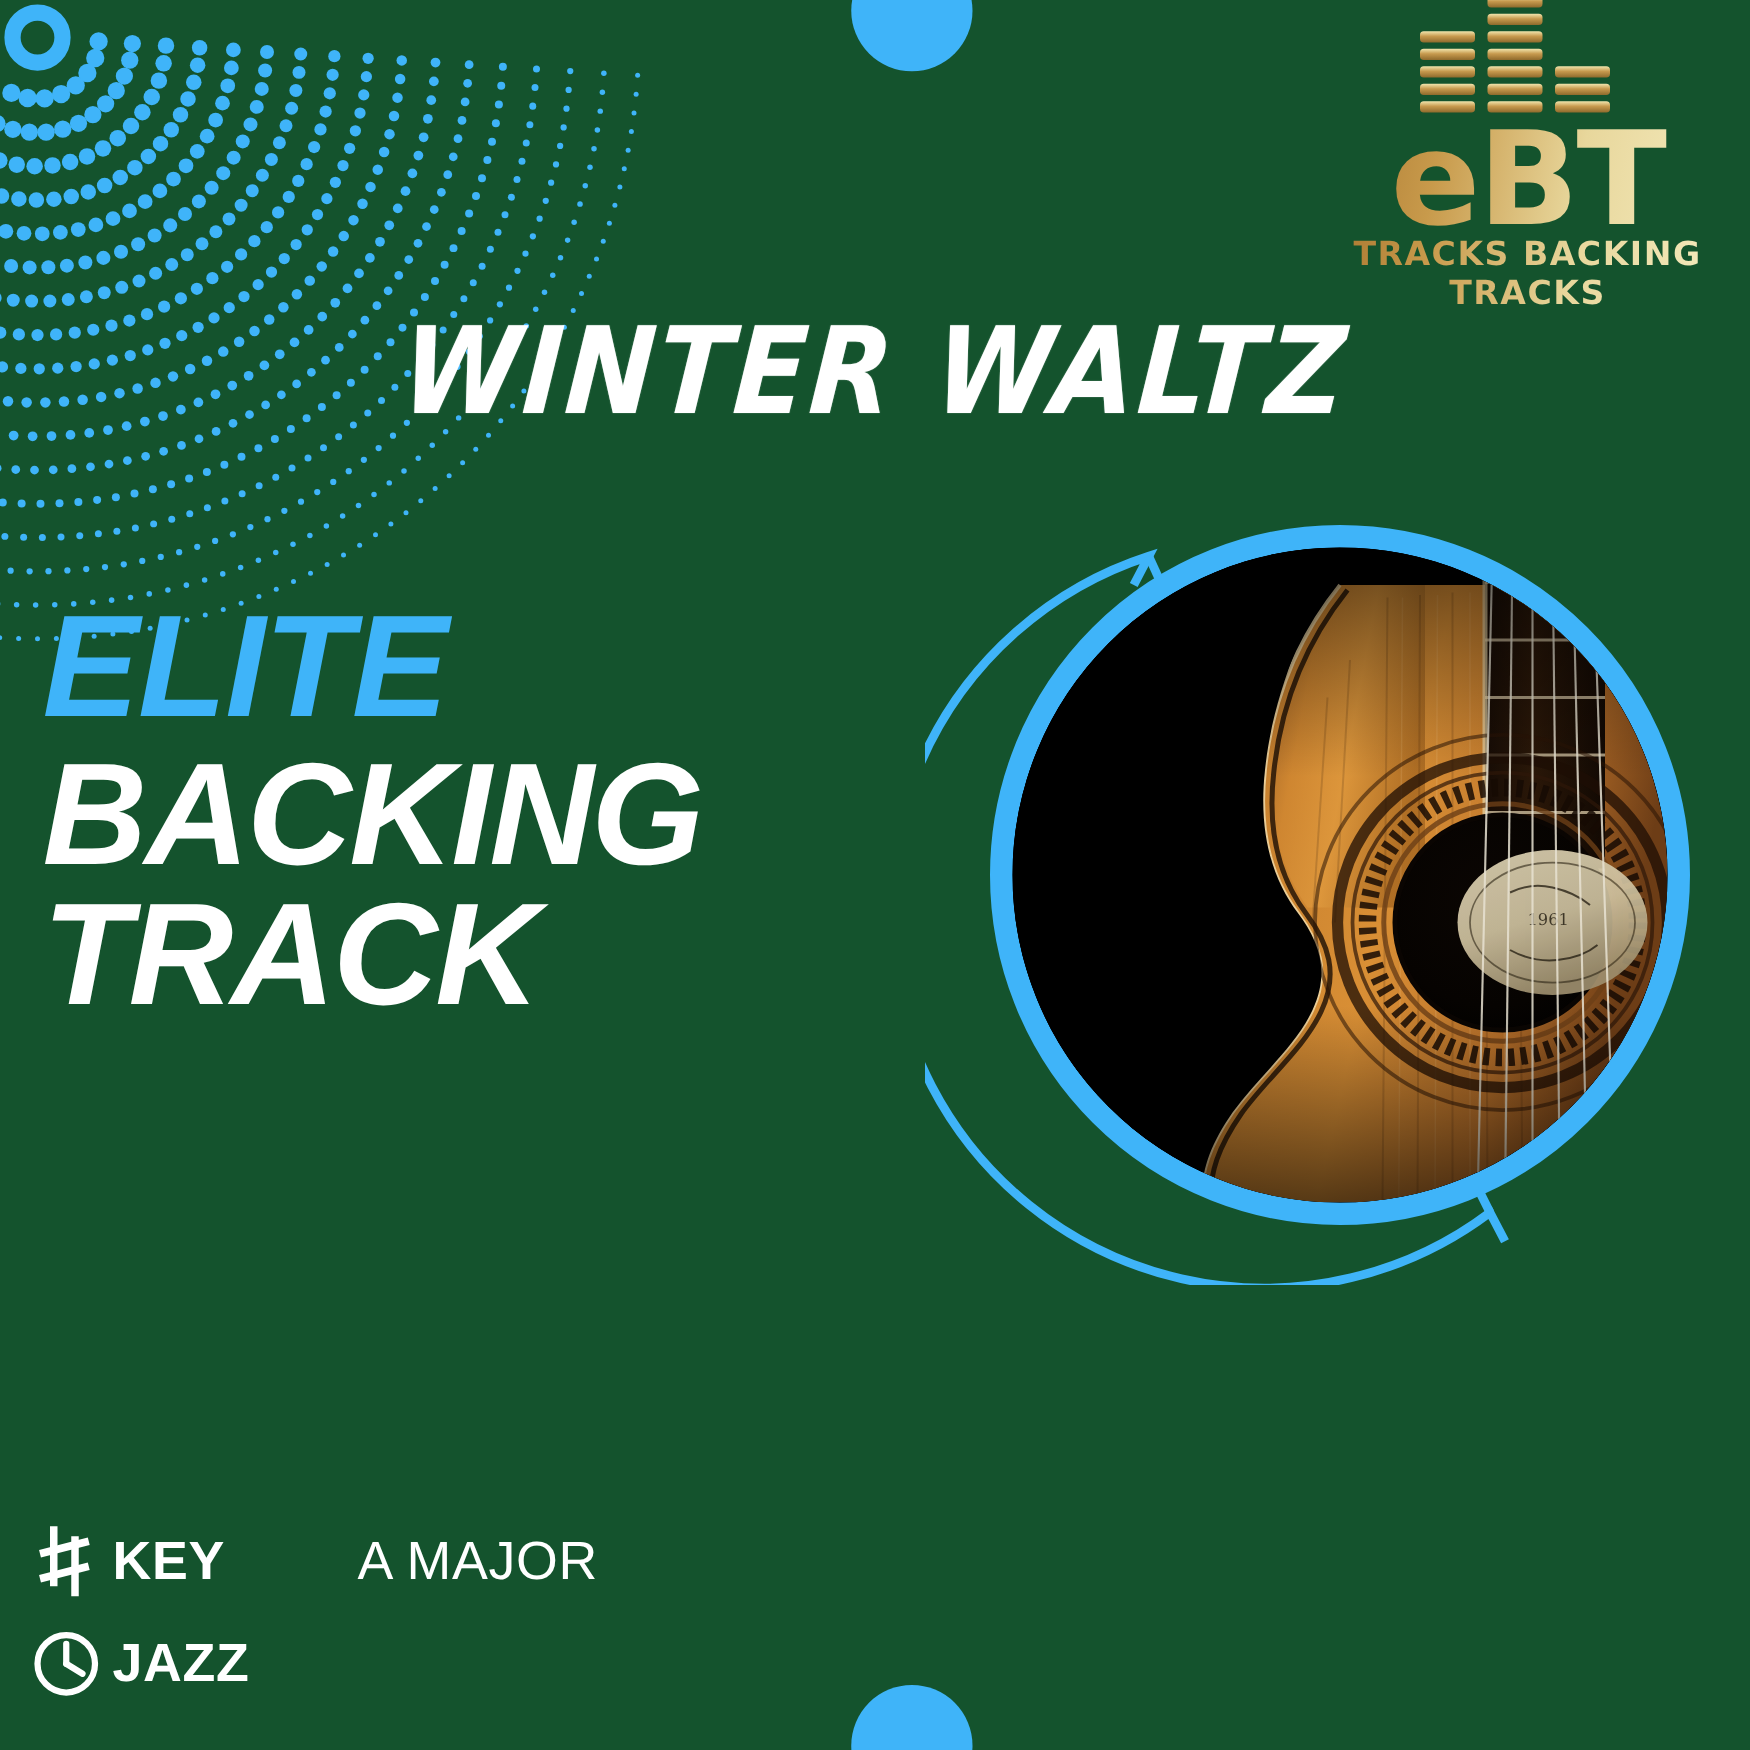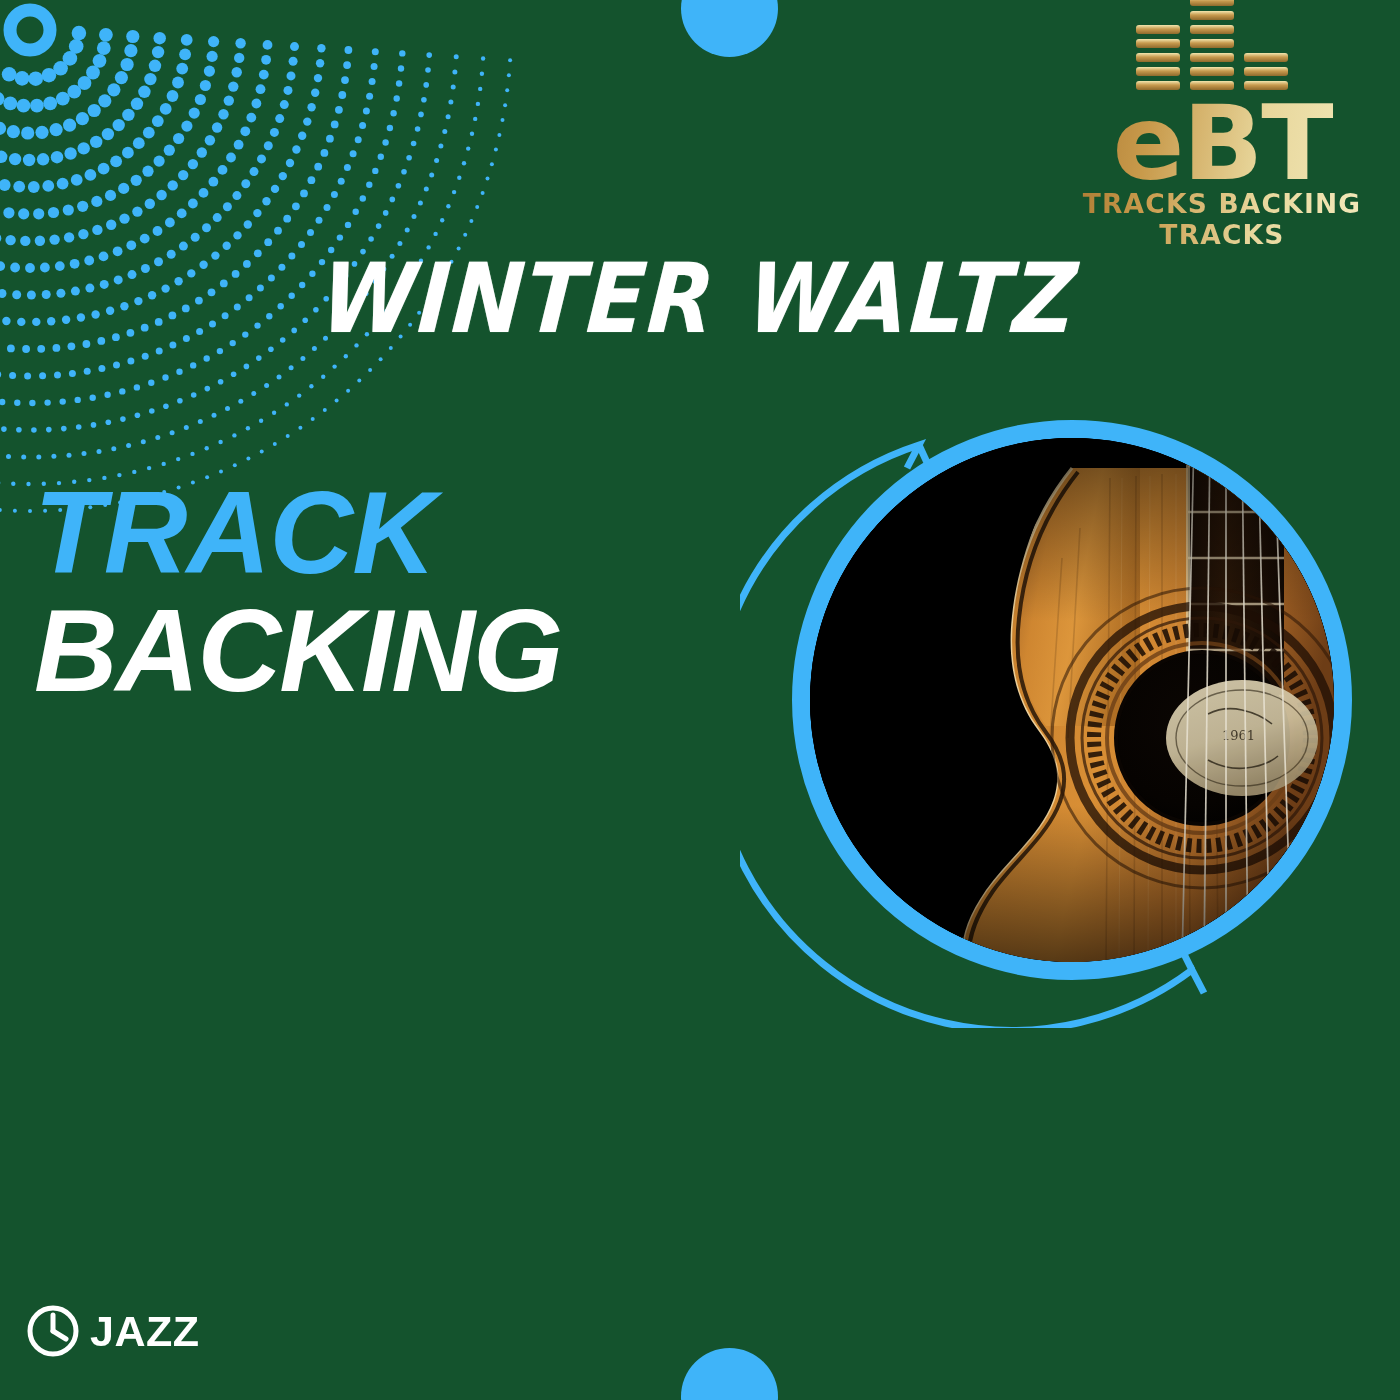--- a/index.html
+++ b/index.html
@@ -768,22 +768,23 @@
         <div class="eq-bar"></div>
       </div>
     </div>
     <div class="logo-mark">eBT</div>
     <div class="logo-sub">TRACKS BACKING TRACKS</div>
   </div>
 
   <div class="track-title">WINTER WALTZ</div>
 
   <div class="headline">
-    <div class="l1">TRACK</div>
+    <div class="l1">ELITE</div>
     <div class="l2">BACKING</div>
+    <div class="l3">TRACK</div>
   </div>
 
   <div class="hero">
 
     <svg class="hero-outline" viewBox="0 0 620 620">
 
       <path d="M 167 60 L 179 37 A 300 300 0 1 0 452 562 L 464 585" fill="none" stroke="#3fb4f9" stroke-width="7" stroke-linejoin="miter"></path>
       <path d="M 179 37 A 300 300 0 0 1 452 562" fill="none" stroke="none"></path>
 
       <path d="M 179 37 L 200 83" fill="none" stroke="#3fb4f9" stroke-width="7"></path>
@@ -932,20 +933,34 @@
                      C 158 478, 150 500, 152 524
                      L 0 524 Z" fill="#000000"></path>
           </g>
         </svg>
       </div>
     </div>
   </div>
 
   <div class="info">
 
+    <div class="info-row">
+      <div class="info-icon">
+        <svg width="52" height="64" viewBox="0 0 52 64">
+          <g stroke="#ffffff" stroke-width="6" stroke-linecap="butt">
+            <line x1="17" y1="4" x2="17" y2="52"></line>
+            <line x1="34" y1="12" x2="34" y2="60"></line>
+            <line x1="6" y1="26" x2="45" y2="16"></line>
+            <line x1="6" y1="46" x2="45" y2="36"></line>
+          </g>
+        </svg>
+      </div>
+      <div class="info-label">KEY</div>
+      <div class="info-value">A MAJOR</div>
+    </div>
 
     <div class="info-row">
       <div class="info-icon">
         <svg width="54" height="54" viewBox="0 0 54 54">
           <circle cx="27" cy="27" r="23" fill="none" stroke="#ffffff" stroke-width="5"></circle>
           <line x1="27" y1="27" x2="27" y2="11" stroke="#ffffff" stroke-width="5" stroke-linecap="round"></line>
           <line x1="27" y1="27" x2="40" y2="35" stroke="#ffffff" stroke-width="5" stroke-linecap="round"></line>
         </svg>
       </div>
       <div class="info-label">JAZZ</div>

